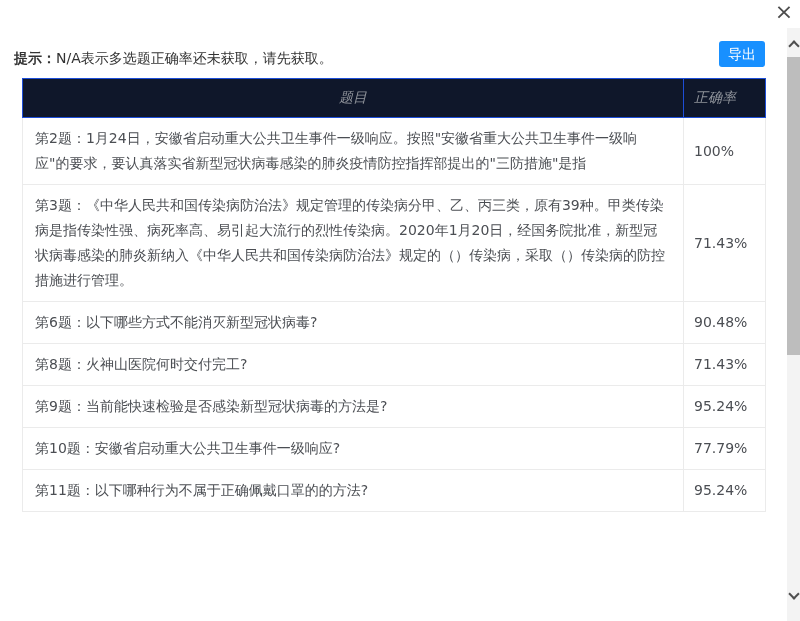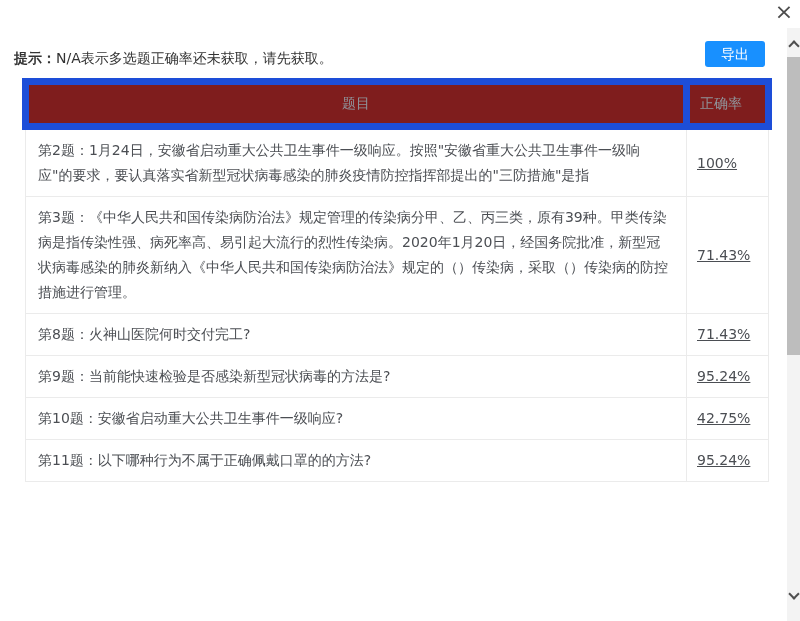--- a/index.html
+++ b/index.html
@@ -19,40 +19,40 @@
   
   .hint {
     position:absolute; left:14px; top:40px; height:25px; line-height:25px;
     font-size:14px; color:#333333; white-space:nowrap;margin-top:6px;
   }
   .hint .hint-label { font-weight:bold; }
 
   
   .export-btn {
     position:absolute; top:41px; right:35px; height:26px; line-height:26px;
-    padding:0 16px; background:#1890ff; color:#ffffff; font-size:14px;
+    padding:0 9px; background:#1890ff; color:#ffffff; font-size:14px;
     border:none; border-radius:3px; cursor:pointer;
   }
 
   
   .table-wrap { position:absolute; left:22px; top:78px; width:743px; }
   table.qtable {
     width:100%; border-collapse:collapse; table-layout:fixed; font-size:14px;
   }
   table.qtable th {
-    height:36px; background:#7f1d1d; color:#90949b; font-weight:normal;
-    border:7px solid #1d4ed8; font-size:14px;
+    height:36px; background:#0f172a; color:#90949b; font-weight:normal;
+    border:1px solid #1d4ed8; font-size:14px;font-style:italic;
   }
   th.th-q { text-align:center; }
   th.th-r { text-align:left; padding-left:10px;margin-top:12px; }
   table.qtable td {
     border:1px solid #ebebeb; color:#4b4e53; vertical-align:middle;
   }
   td.cell-q { padding:8px 12px; line-height:25px; text-align:left; }
-  td.cell-r { padding:8px 10px; line-height:25px; text-align:left;text-decoration:underline; }
+  td.cell-r { padding:8px 10px; line-height:25px; text-align:left; }
 
   
   .scrollbar {
     position:absolute; top:28px; right:0; width:13px; height:593px;
     background:#f3f3f3;
   }
   .sb-btn { position:absolute; left:0; width:13px; height:16px; display:flex;
     align-items:center; justify-content:center; cursor:pointer; }
   .sb-btn-up   { top:8px; }
   .sb-btn-down { bottom:18px; }
@@ -97,30 +97,34 @@
     <tbody>
         <tr>
           <td class="cell-q">第2题：1月24日，安徽省启动重大公共卫生事件一级响应。按照"安徽省重大公共卫生事件一级响应"的要求，要认真落实省新型冠状病毒感染的肺炎疫情防控指挥部提出的"三防措施"是指</td>
           <td class="cell-r">100%</td>
         </tr>
         <tr>
           <td class="cell-q">第3题：《中华人民共和国传染病防治法》规定管理的传染病分甲、乙、丙三类，原有39种。甲类传染病是指传染性强、病死率高、易引起大流行的烈性传染病。2020年1月20日，经国务院批准，新型冠状病毒感染的肺炎新纳入《中华人民共和国传染病防治法》规定的（）传染病，采取（）传染病的防控措施进行管理。</td>
           <td class="cell-r">71.43%</td>
         </tr>
         <tr>
+          <td class="cell-q">第6题：以下哪些方式不能消灭新型冠状病毒?</td>
+          <td class="cell-r">90.48%</td>
+        </tr>
+        <tr>
           <td class="cell-q">第8题：火神山医院何时交付完工?</td>
           <td class="cell-r">71.43%</td>
         </tr>
         <tr>
           <td class="cell-q">第9题：当前能快速检验是否感染新型冠状病毒的方法是?</td>
           <td class="cell-r">95.24%</td>
         </tr>
         <tr>
           <td class="cell-q">第10题：安徽省启动重大公共卫生事件一级响应?</td>
-          <td class="cell-r">42.75%</td>
+          <td class="cell-r">77.79%</td>
         </tr>
         <tr>
           <td class="cell-q">第11题：以下哪种行为不属于正确佩戴口罩的的方法?</td>
           <td class="cell-r">95.24%</td>
         </tr>
       </tbody>
   </table>
 </div>
 
 <div class="scrollbar">

